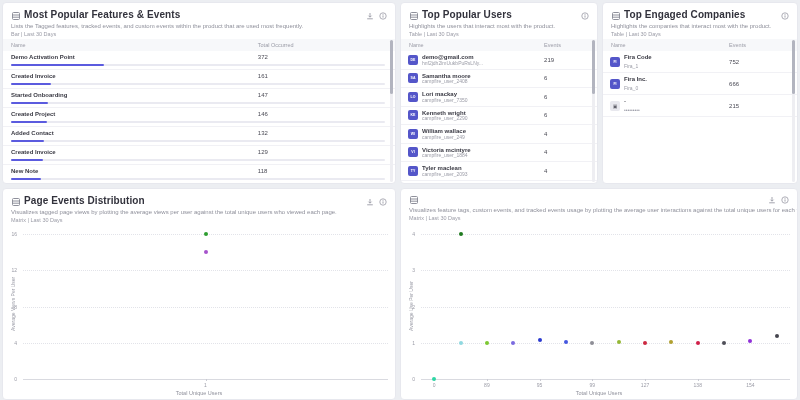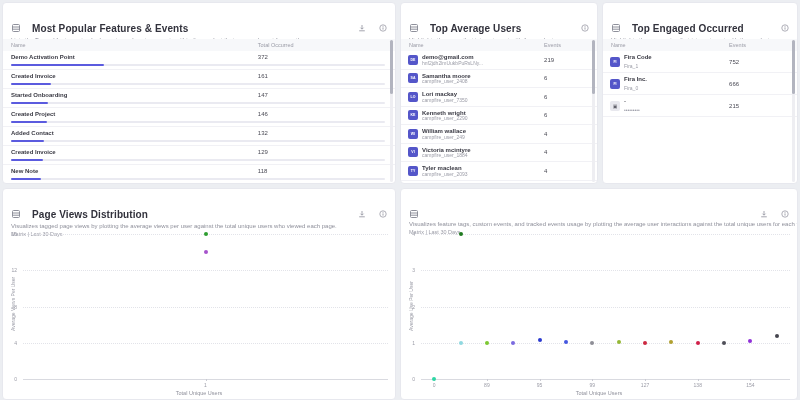--- a/index.html
+++ b/index.html
@@ -3,21 +3,21 @@
 <meta charset="utf-8">
 <style>
   * { margin:0; padding:0; box-sizing:border-box; }
   html,body { width:800px; height:400px; overflow:hidden; }
   body { background:#eceef2; font-family:"Liberation Sans","DejaVu Sans",sans-serif; color:#3a3a44; }
   .dashboard { display:grid; width:800px; height:400px; padding:2px;
     grid-template-columns:394px 198px 1fr; grid-template-rows:182px 212px; gap:4px; }
   .panel { background:#fff; border-radius:4px; border:1px solid #e7e8ee; position:relative; overflow:hidden; }
   .p-engagement { grid-column:2 / span 2; }
 
-  .panel-head { display:flex; align-items:flex-start; padding:6px 8px 0 8px; gap:12px;margin-top:14px; }
+  .panel-head { display:flex; align-items:flex-end; padding:6px 8px 0 8px; gap:4px; }
   .panel-title { font-size:10px; font-weight:bold; color:#32323c; letter-spacing:.1px; }
   .head-spacer { flex:1; }
   .head-ic { width:9px; height:9px; display:flex; align-items:center; justify-content:center; cursor:pointer; }
   .panel-sub { font-size:6px; color:#8f909b; padding:3px 8px 0 8px; white-space:nowrap; overflow:hidden; }
   .panel-meta { font-size:5.5px; color:#9a9ba6; padding:2px 8px 0 8px; }
 
   .tbl { position:absolute; left:0; right:0; bottom:0; top:36px; }
   .tbl-head { display:flex; background:#f7f8fa; height:12px; align-items:center;
     font-size:5.5px; color:#9a9ba6; }
   .col-name { padding-left:8px; flex:0 0 auto; }
@@ -150,21 +150,21 @@
 
   <div class="panel">
     <div class="panel-head">
       <span class="head-ic">
         <svg class="lineicon" width="8" height="8" viewBox="0 0 8 8">
             <rect x="0.5" y="0.5" width="7" height="7" rx="1" fill="none" stroke="#8f909b"></rect>
             <line x1="0.5" y1="3" x2="7.5" y2="3" stroke="#8f909b"></line>
             <line x1="0.5" y1="5.2" x2="7.5" y2="5.2" stroke="#8f909b"></line>
           </svg>
       </span>
-      <span class="panel-title">Top Average Users</span>
+      <span class="panel-title">Top Popular Users</span>
       <span class="head-spacer"></span>
       <span class="head-ic">
         <svg class="lineicon" width="8" height="8" viewBox="0 0 8 8">
             <circle cx="4" cy="4" r="3.2" fill="none" stroke="#9a9ba6" stroke-width="0.8"></circle>
             <line x1="4" y1="3.4" x2="4" y2="5.6" stroke="#9a9ba6" stroke-width="0.9"></line>
             <circle cx="4" cy="2.3" r="0.5" fill="#9a9ba6"></circle>
           </svg>
       </span>
     </div>
     <div class="panel-sub">Highlights the users that interact most with the product.</div>
@@ -226,21 +226,21 @@
 
   <div class="panel">
     <div class="panel-head">
       <span class="head-ic">
         <svg class="lineicon" width="8" height="8" viewBox="0 0 8 8">
             <rect x="0.5" y="0.5" width="7" height="7" rx="1" fill="none" stroke="#8f909b"></rect>
             <line x1="0.5" y1="3" x2="7.5" y2="3" stroke="#8f909b"></line>
             <line x1="0.5" y1="5.2" x2="7.5" y2="5.2" stroke="#8f909b"></line>
           </svg>
       </span>
-      <span class="panel-title">Top Engaged Occurred</span>
+      <span class="panel-title">Top Engaged Companies</span>
       <span class="head-spacer"></span>
       <span class="head-ic">
         <svg class="lineicon" width="8" height="8" viewBox="0 0 8 8">
             <circle cx="4" cy="4" r="3.2" fill="none" stroke="#9a9ba6" stroke-width="0.8"></circle>
             <line x1="4" y1="3.4" x2="4" y2="5.6" stroke="#9a9ba6" stroke-width="0.9"></line>
             <circle cx="4" cy="2.3" r="0.5" fill="#9a9ba6"></circle>
           </svg>
       </span>
     </div>
     <div class="panel-sub">Highlights the companies that interact most with the product.</div>
@@ -278,21 +278,21 @@
 
   <div class="panel">
     <div class="panel-head">
       <span class="head-ic">
         <svg class="lineicon" width="8" height="8" viewBox="0 0 8 8">
             <rect x="0.5" y="0.5" width="7" height="7" rx="1" fill="none" stroke="#8f909b"></rect>
             <line x1="0.5" y1="3" x2="7.5" y2="3" stroke="#8f909b"></line>
             <line x1="0.5" y1="5.2" x2="7.5" y2="5.2" stroke="#8f909b"></line>
           </svg>
       </span>
-      <span class="panel-title">Page Views Distribution</span>
+      <span class="panel-title">Page Events Distribution</span>
       <span class="head-spacer"></span>
       <span class="head-ic">
         <svg class="lineicon" width="8" height="8" viewBox="0 0 8 8">
             <path d="M4 1v4M2.5 3.7L4 5.2 5.5 3.7" fill="none" stroke="#9a9ba6" stroke-width="0.9"></path>
             <line x1="1.2" y1="6.8" x2="6.8" y2="6.8" stroke="#9a9ba6" stroke-width="0.9"></line>
           </svg>
       </span>
       <span class="head-ic">
         <svg class="lineicon" width="8" height="8" viewBox="0 0 8 8">
             <circle cx="4" cy="4" r="3.2" fill="none" stroke="#9a9ba6" stroke-width="0.8"></circle>

